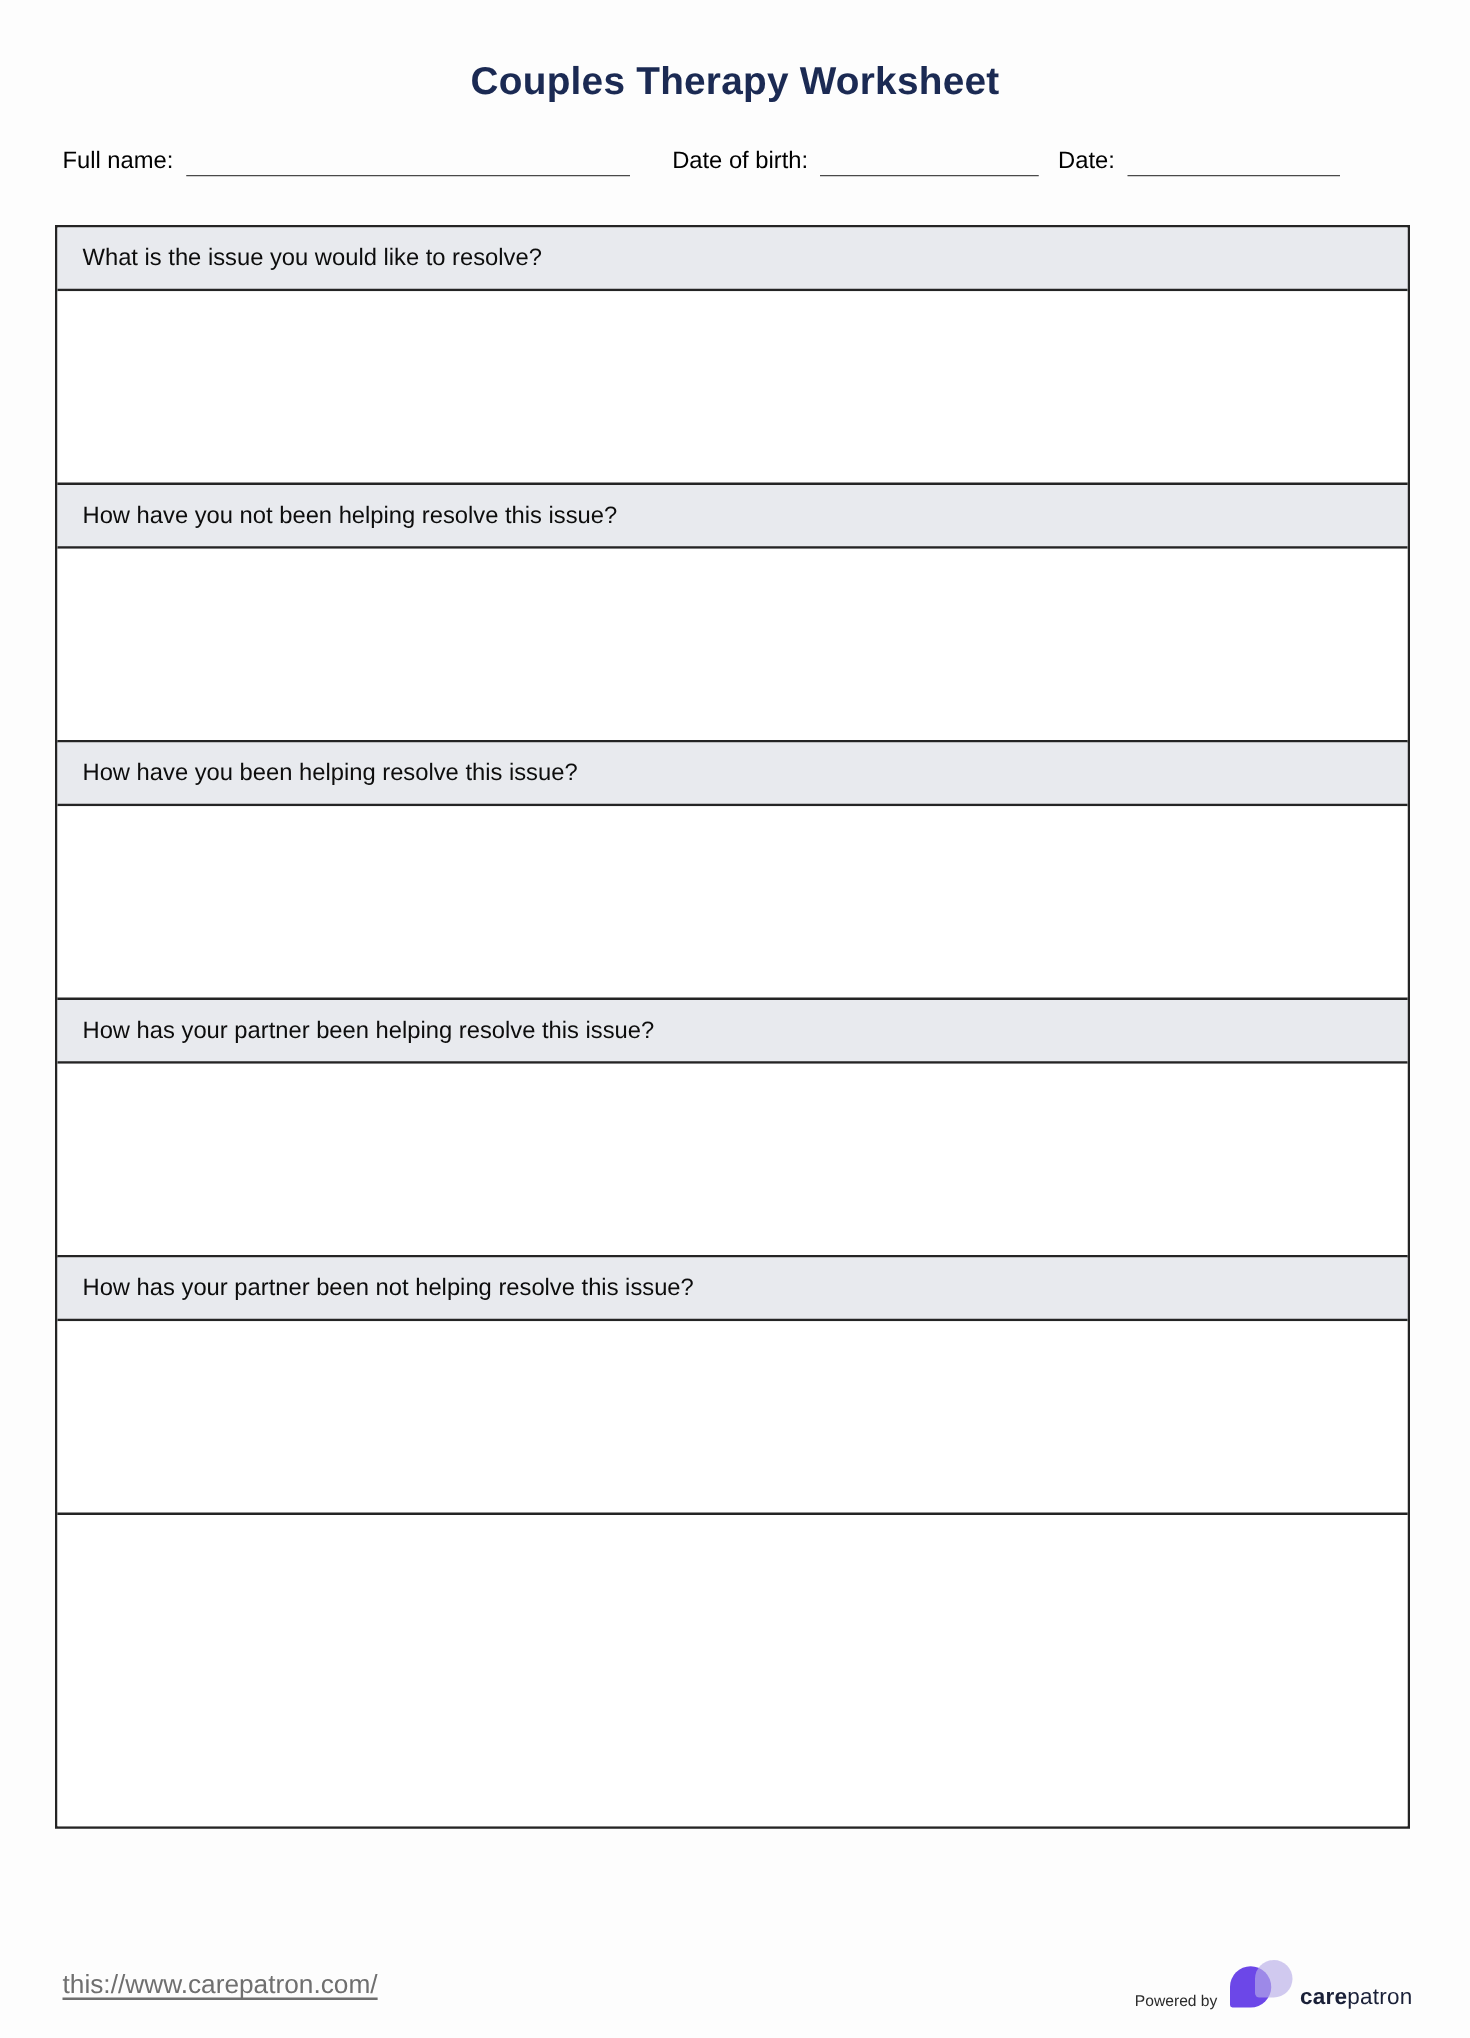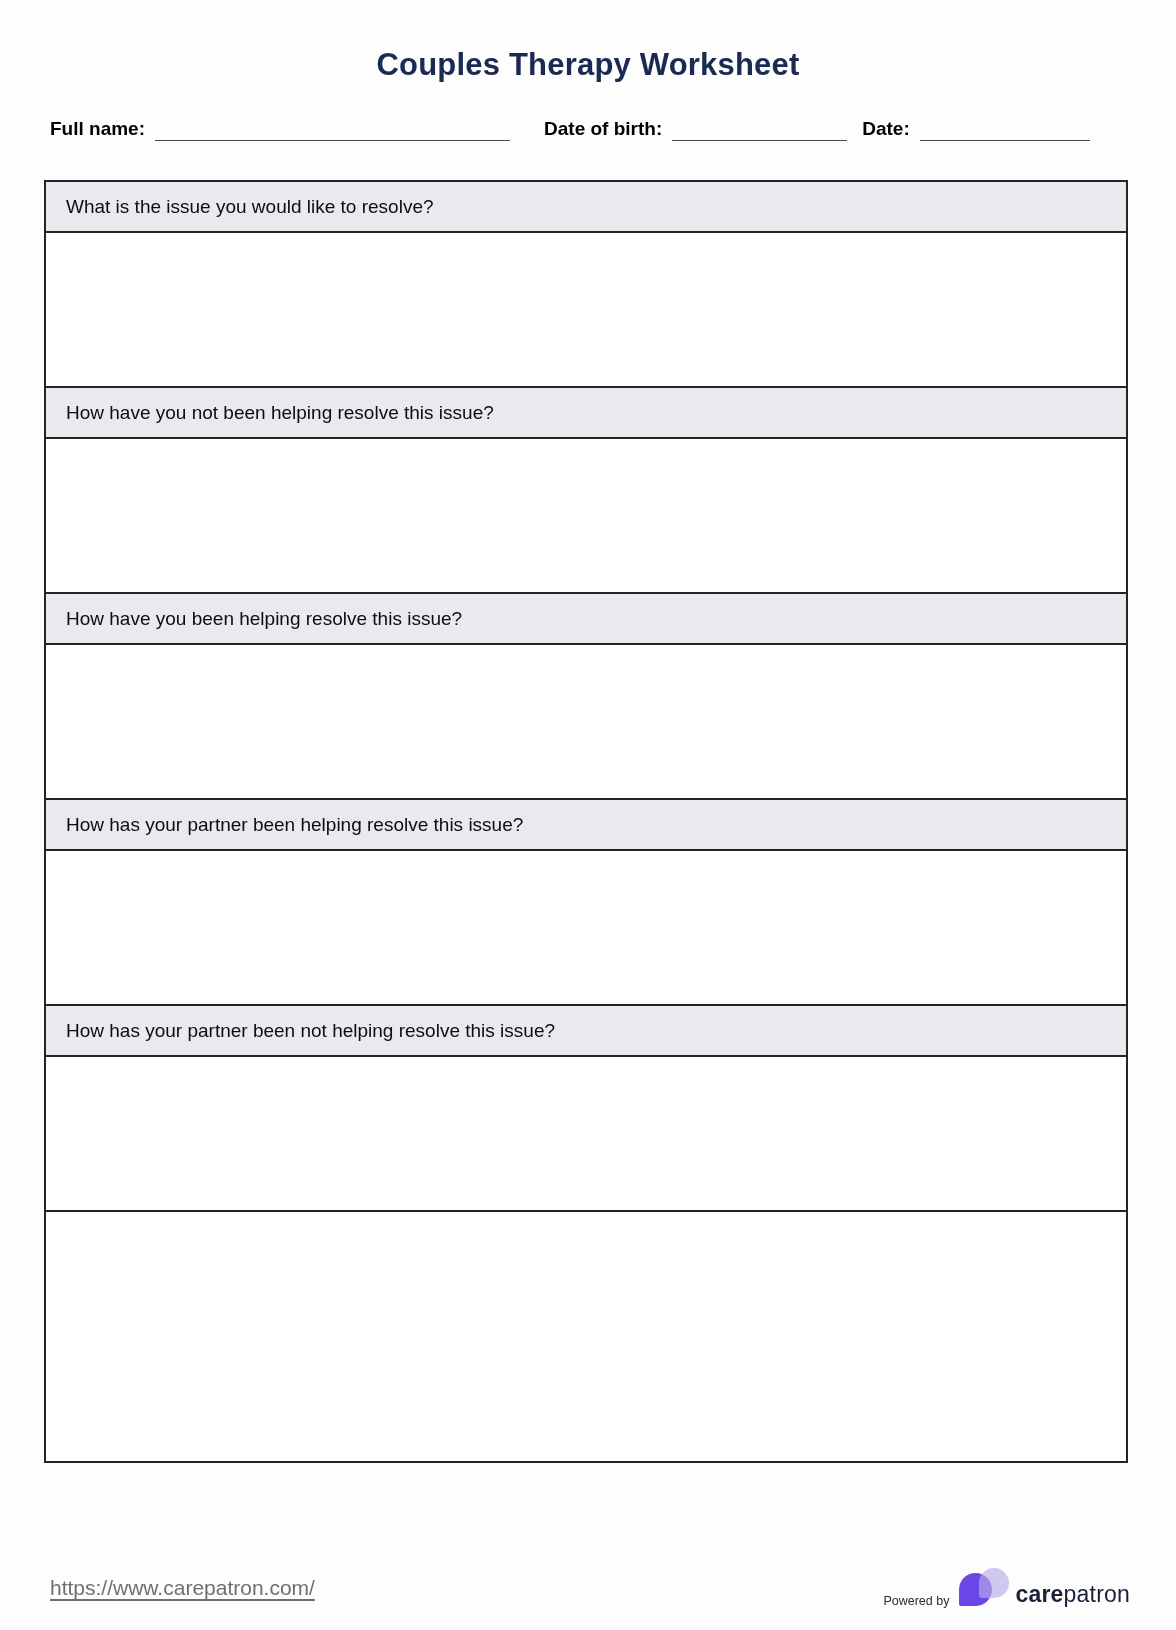--- a/index.html
+++ b/index.html
@@ -23,21 +23,21 @@
     font-weight: bold;
     color: #1b2a53;
     padding-top: 47px;
     letter-spacing: 0.2px;
   }
   .fields-row {
     display: flex;
     align-items: flex-end;
     margin: 34px 48px 0 50px;
     font-size: 19px;
-    font-weight: bold;
+    font-weight: normal;
     line-height: 1.2;
   }
   .field-label { white-space: nowrap; }
   .field-line {
     border-bottom: 1.6px solid #4a4a4a;
     height: 24px;
     margin-left: 10px;
   }
   .line-fullname { width: 355px; }
   .line-dob { width: 175px; }
@@ -122,21 +122,21 @@
     left: 20px;
     top: 0;
     width: 30px;
     height: 30px;
     background: #b9aee8;
     opacity: 0.65;
     border-radius: 50% 50% 50% 12%;
     z-index: 2;
   }
   .wordmark {
-    font-size: 23px;
+    font-size: 18px;
     color: #1a2038;
     letter-spacing: 0.2px;
   }
   .wordmark .bold { font-weight: bold; }
 </style>
 </head>
 <body>
 
 <div class="page">
 
@@ -180,21 +180,21 @@
       <div class="section-body" contenteditable="true" style=""></div>
     </div>
 
     <div class="section">
       <div class="section-body tall" contenteditable="true" style=""></div>
     </div>
 
   </div>
 
   <div class="footer">
-    <a class="footer-link">https://www.carepatron.com/</a>
+    <a class="footer-link">this://www.carepatron.com/</a>
     <div class="brand">
       <span class="powered-by">Powered by</span>
       <span class="logo-mark">
         <span class="logo-bubble"></span>
         <span class="logo-circle"></span>
       </span>
       <span class="wordmark"><span class="bold">care</span><span>patron</span></span>
     </div>
   </div>
 

